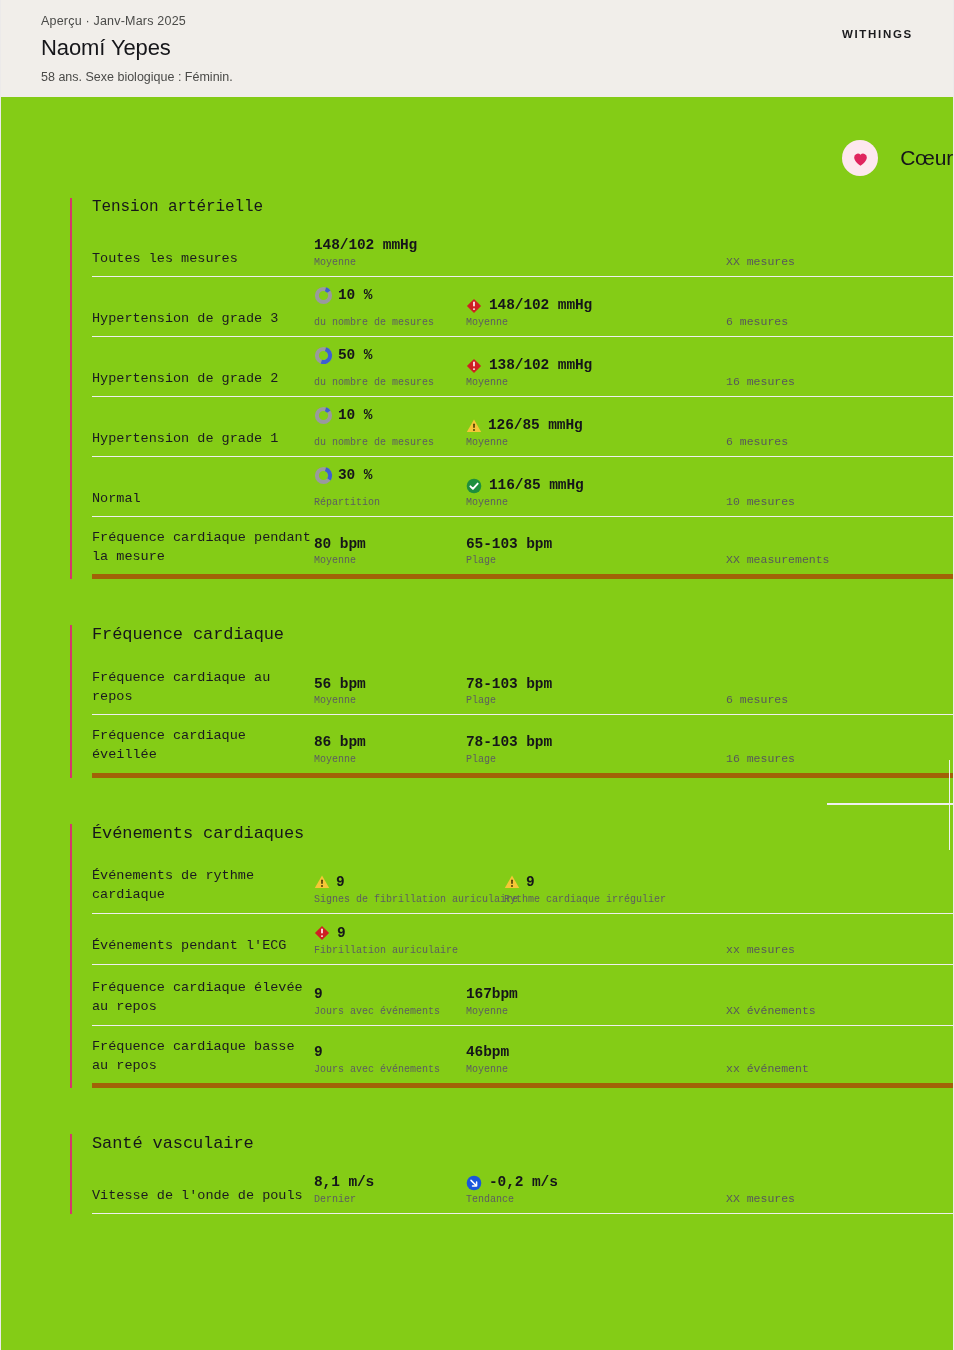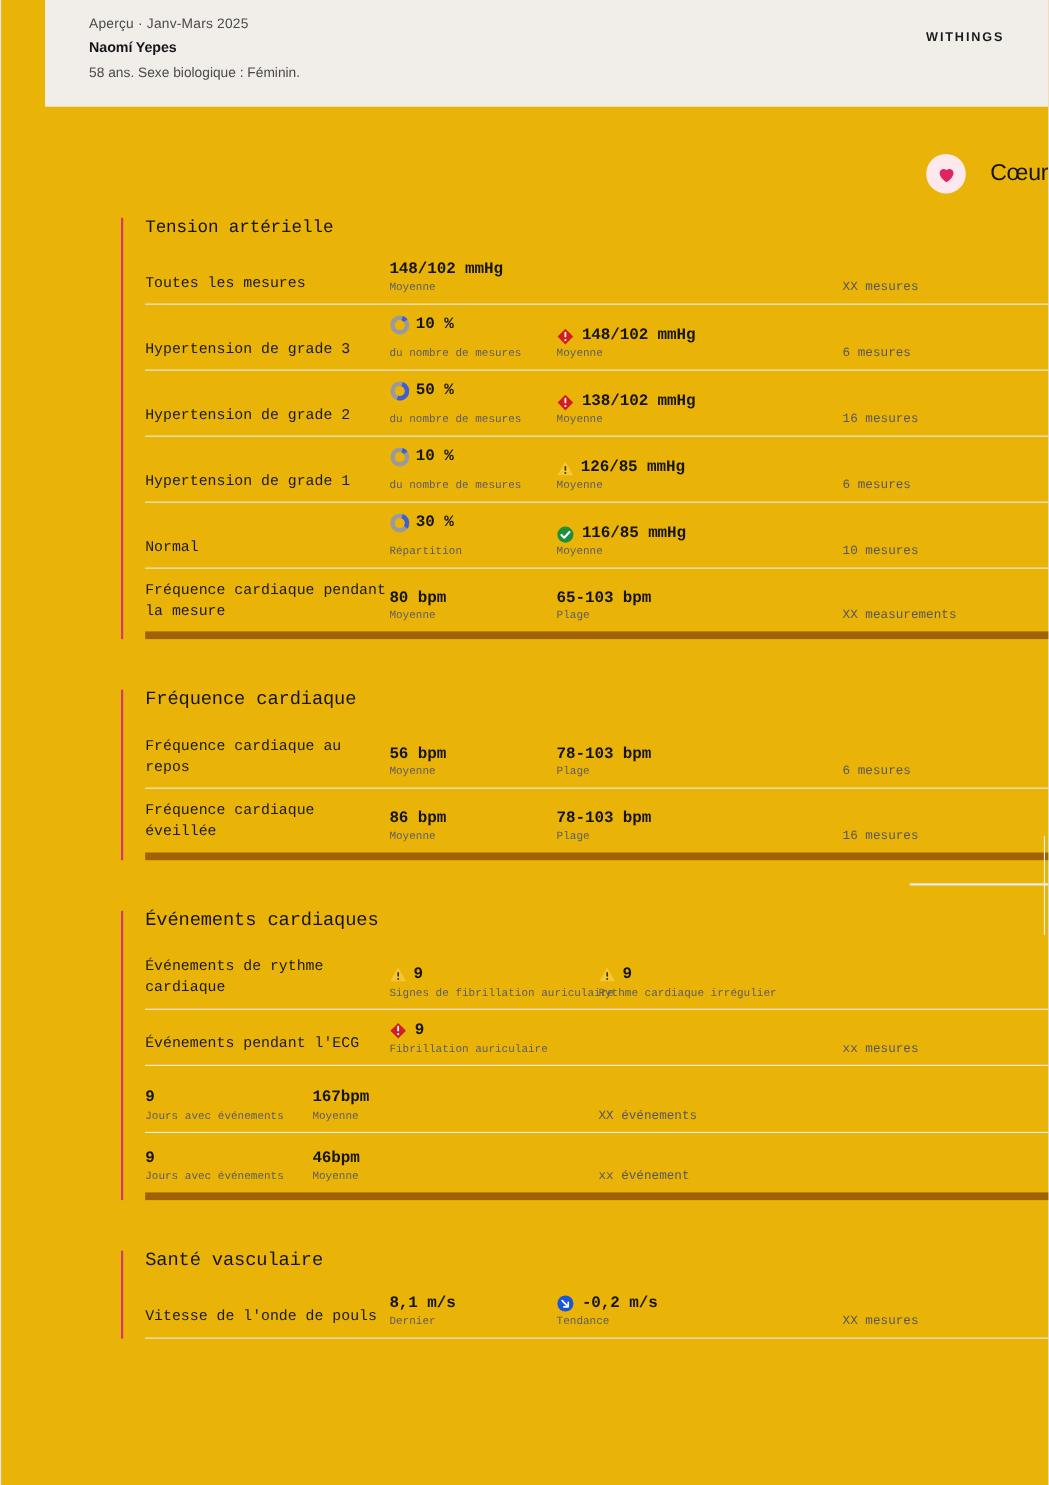--- a/index.html
+++ b/index.html
@@ -2,28 +2,28 @@
 <html><head>
 <meta charset="utf-8">
 <style>
   * { box-sizing: border-box; margin: 0; padding: 0; }
   html, body {
     width: 954px; height: 1350px;
     font-family: "Liberation Sans", sans-serif;
     background: #ffffff;
     -webkit-font-smoothing: antialiased;
   }
-  .page { position: relative; width: 954px; height: 1350px; background:#eab308;
-          border-left:1px solid #eceaea; border-right:1px solid #eceaea;padding-left:40px; }
+  .page { position: relative; width: 954px; height: 1350px; background:#84cc16;
+          border-left:1px solid #eceaea; border-right:1px solid #eceaea; }
 
   
   .header { height: 97px; background: #f1eeea; position: relative; }
   .header-inner { position:absolute; left:40px; top:14px; }
   .overview-line { font-size: 12.5px; color:#4a4a48; letter-spacing:.2px; }
-  .patient-name { font-size: 13px; font-weight: bold; color:#16161a; margin-top: 7px; letter-spacing:-.1px; }
+  .patient-name { font-size: 22px; font-weight: normal; color:#16161a; margin-top: 7px; letter-spacing:-.1px; }
   .patient-meta { font-size: 12.5px; color:#4a4a48; margin-top: 9px; }
   .brand { position:absolute; right:40px; top:28px; font-size:11.5px;
            letter-spacing:1.7px; font-weight:bold; color:#1b1b1e; }
 
   
   .body-area { position: relative; padding-top: 43px; }
   .sec-head { display:flex; align-items:center; margin-left:52px;justify-content:flex-end; }
   .heart-badge { width:36px; height:36px; border-radius:50%; background:#fde8ee;
                  display:flex; align-items:center; justify-content:center; flex:0 0 auto; }
   .sec-title { font-size:21px; color:#15151a; margin-left:22px; letter-spacing:-.2px; }
@@ -32,21 +32,21 @@
   .group::before { content:""; position:absolute; left:0; top:0; bottom:0; width:2px; background:#d5386b; }
   .group.sp-bp { margin-top:22px; }
   .group.sp { margin-top:46px; }
 
   .group-title { font-size:16px; color:#16161a; letter-spacing:-.1px; }
   .group-title.big { font-size:17px; }
 
   .rows { margin-top:10px; }
   .row { display:flex; align-items:flex-end; border-bottom:1px solid #eeeeee;
          min-height:51px; padding-top:9px; padding-bottom:8px; }
-  .row.thick { border-bottom:7px solid #a16207; }
+  .row.thick { border-bottom:5px solid #a16207; }
   .row.tall { min-height:61px; }
   .row-label { width:222px; flex:0 0 222px; font-size:13.5px; color:#1b1b1f;
                line-height:1.42; padding-top:2px; }
   .metric { position:relative; }
   .m1 { width:152px; flex:0 0 152px; }
   .m2 { width:248px; flex:0 0 248px; }
   .m2w { width:190px; flex:0 0 190px; }
   .mval { font-size:14.5px; font-weight:bold; color:#15151a; letter-spacing:-.1px;
           display:flex; align-items:center; line-height:1.15; white-space:nowrap; }
   .msub { font-size:10px; color:#5d5d60; margin-top:3px; white-space:nowrap; }
@@ -292,35 +292,37 @@
                     <circle cx="8" cy="11.1" r=".95" fill="#fff"></circle>
                   </svg>
                   <span>9</span>
                 </div>
                 <div class="msub">Fibrillation auriculaire</div>
               </div>
               <div class="metric m2"></div>
               <div class="count">xx mesures</div>
             </div>
             <div class="row tall">
+              <div class="row-label">Fréquence cardiaque élevée au repos</div>
               <div class="metric m1">
                 <div class="mval">
                   <span>9</span>
                 </div>
                 <div class="msub">Jours avec événements</div>
               </div>
               <div class="metric m2">
                 <div class="mval">
                   <span>167bpm</span>
                 </div>
                 <div class="msub">Moyenne</div>
               </div>
               <div class="count">XX événements</div>
             </div>
             <div class="row thick tall">
+              <div class="row-label">Fréquence cardiaque basse au repos</div>
               <div class="metric m1">
                 <div class="mval">
                   <span>9</span>
                 </div>
                 <div class="msub">Jours avec événements</div>
               </div>
               <div class="metric m2">
                 <div class="mval">
                   <span>46bpm</span>
                 </div>

